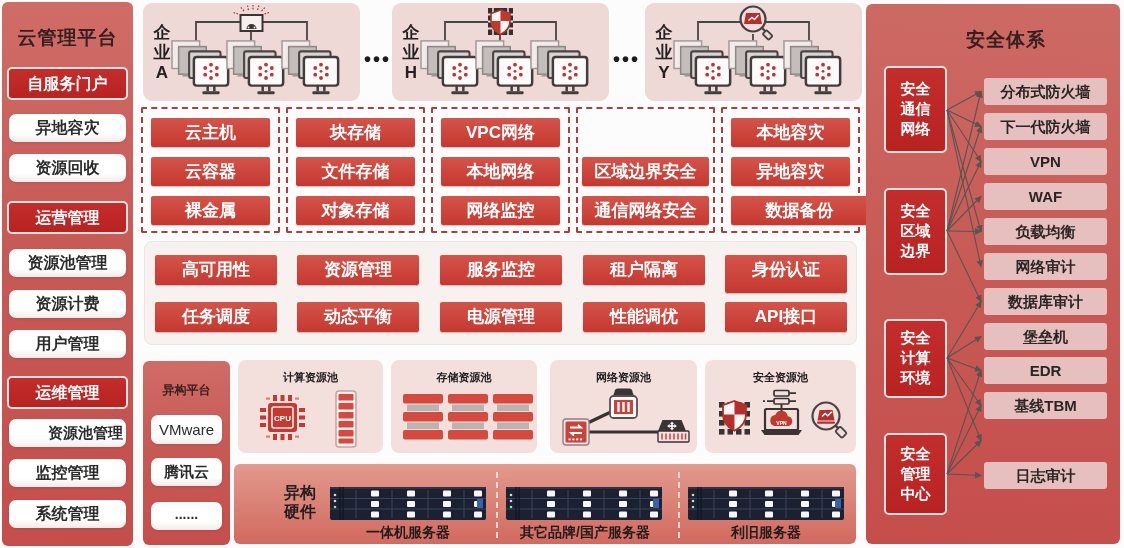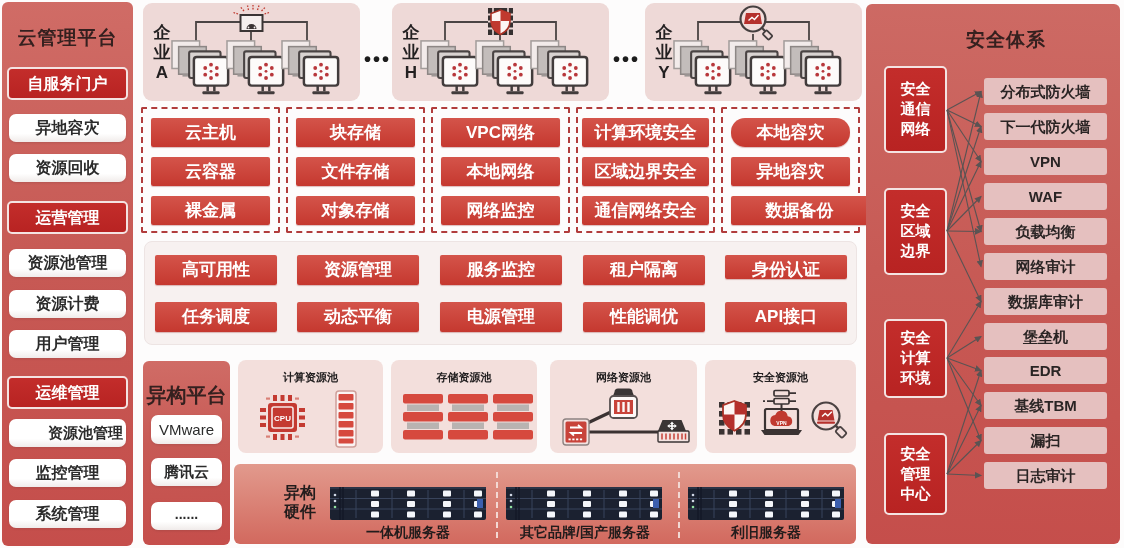--- a/index.html
+++ b/index.html
@@ -183,59 +183,58 @@
 <div class="abs dash" style="left:431px;top:107px;width:139px;height:126px;"></div>
 
 <div class="abs rbtn" style="left:441px;top:118px;width:119px;height:29px;line-height:29px;">VPC网络</div>
 
 <div class="abs rbtn" style="left:441px;top:157px;width:119px;height:29px;line-height:29px;">本地网络</div>
 
 <div class="abs rbtn" style="left:441px;top:196px;width:119px;height:29px;line-height:29px;">网络监控</div>
 
 <div class="abs dash" style="left:576px;top:107px;width:139px;height:126px;"></div>
 
-<div class="abs rbtn" style="left:582px;top:118px;width:127px;height:29px;line-height:29px;">计算环境安全</div>
 
 <div class="abs rbtn" style="left:582px;top:157px;width:127px;height:29px;line-height:29px;">区域边界安全</div>
 
 <div class="abs rbtn" style="left:582px;top:196px;width:127px;height:29px;line-height:29px;">通信网络安全</div>
 
 <div class="abs dash" style="left:721px;top:107px;width:139px;height:126px;"></div>
 
-<div class="abs rbtn" style="left:731px;top:118px;width:119px;height:29px;line-height:29px;border-radius:14px;">本地容灾</div>
+<div class="abs rbtn" style="left:731px;top:118px;width:119px;height:29px;line-height:29px;">本地容灾</div>
 
 <div class="abs rbtn" style="left:731px;top:157px;width:119px;height:29px;line-height:29px;">异地容灾</div>
 
 <div class="abs rbtn" style="left:731px;top:196px;width:137px;height:29px;line-height:29px;">数据备份</div>
 
 <div class="abs" style="left:144px;top:241px;width:713px;height:104px;background:#f7f1f0;border-radius:8px;border:1px solid #ede4e3;"></div>
 
 <div class="abs rbtn" style="left:155px;top:255px;width:122px;height:30px;line-height:30px;">高可用性</div>
 
 <div class="abs rbtn" style="left:297px;top:255px;width:122px;height:30px;line-height:30px;">资源管理</div>
 
 <div class="abs rbtn" style="left:440px;top:255px;width:122px;height:30px;line-height:30px;">服务监控</div>
 
 <div class="abs rbtn" style="left:583px;top:255px;width:122px;height:30px;line-height:30px;">租户隔离</div>
 
-<div class="abs rbtn" style="left:725px;top:255px;width:122px;height:24px;line-height:30px;">身份认证</div>
+<div class="abs rbtn" style="left:725px;top:255px;width:122px;height:38px;line-height:30px;">身份认证</div>
 
 <div class="abs rbtn" style="left:155px;top:302px;width:122px;height:30px;line-height:30px;">任务调度</div>
 
 <div class="abs rbtn" style="left:297px;top:302px;width:122px;height:30px;line-height:30px;">动态平衡</div>
 
 <div class="abs rbtn" style="left:440px;top:302px;width:122px;height:30px;line-height:30px;">电源管理</div>
 
 <div class="abs rbtn" style="left:583px;top:302px;width:122px;height:30px;line-height:30px;">性能调优</div>
 
 <div class="abs rbtn" style="left:725px;top:302px;width:122px;height:30px;line-height:30px;">API接口</div>
 
 <div class="abs panel" style="left:143px;top:361px;width:87px;height:184px;"></div>
 
-<div class="abs ptitle" style="left:143px;top:382px;width:87px;font-size:20px;letter-spacing:0;">异构平台</div>
+<div class="abs ptitle" style="left:143px;top:382px;width:87px;font-size:12px;letter-spacing:0;">异构平台</div>
 
 <div class="abs wbtn" style="left:151px;top:415px;width:71px;height:29px;line-height:29px;font-size:15px;font-weight:400;">VMware</div>
 
 <div class="abs wbtn" style="left:151px;top:458px;width:71px;height:28px;line-height:28px;font-size:15px;">腾讯云</div>
 
 <div class="abs wbtn" style="left:151px;top:502px;width:71px;height:28px;line-height:24px;font-size:14px;">......</div>
 
 <div class="abs pool" style="left:238px;top:360px;width:145px;height:93px;"></div>
 
 <div class="abs pooltitle" style="left:238px;top:370px;width:145px;">计算资源池</div>
@@ -440,21 +439,20 @@
 <div class="abs lite" style="left:984px;top:253px;width:123px;height:27px;line-height:27px;">网络审计</div>
 
 <div class="abs lite" style="left:984px;top:288px;width:123px;height:27px;line-height:27px;">数据库审计</div>
 
 <div class="abs lite" style="left:984px;top:323px;width:123px;height:27px;line-height:27px;">堡垒机</div>
 
 <div class="abs lite" style="left:984px;top:357px;width:123px;height:27px;line-height:27px;">EDR</div>
 
 <div class="abs lite" style="left:984px;top:392px;width:123px;height:27px;line-height:27px;">基线TBM</div>
 
-<div class="abs lite" style="left:984px;top:427px;width:123px;height:27px;line-height:27px;">漏扫</div>
 
 <div class="abs lite" style="left:984px;top:462px;width:123px;height:27px;line-height:27px;">日志审计</div>
 
 <svg class="abs" style="left:945px;top:60px;" width="41" height="440" viewBox="0 0 41 440">
   <defs>
     <marker id="ah" markerWidth="7" markerHeight="6" refX="5.5" refY="3" orient="auto">
       <path d="M0 0 L6.5 3 L0 6 z" fill="#5a5353"></path>
     </marker>
   </defs>
   <g stroke="#5a5353" stroke-width="1.1" fill="none" marker-end="url(#ah)">

